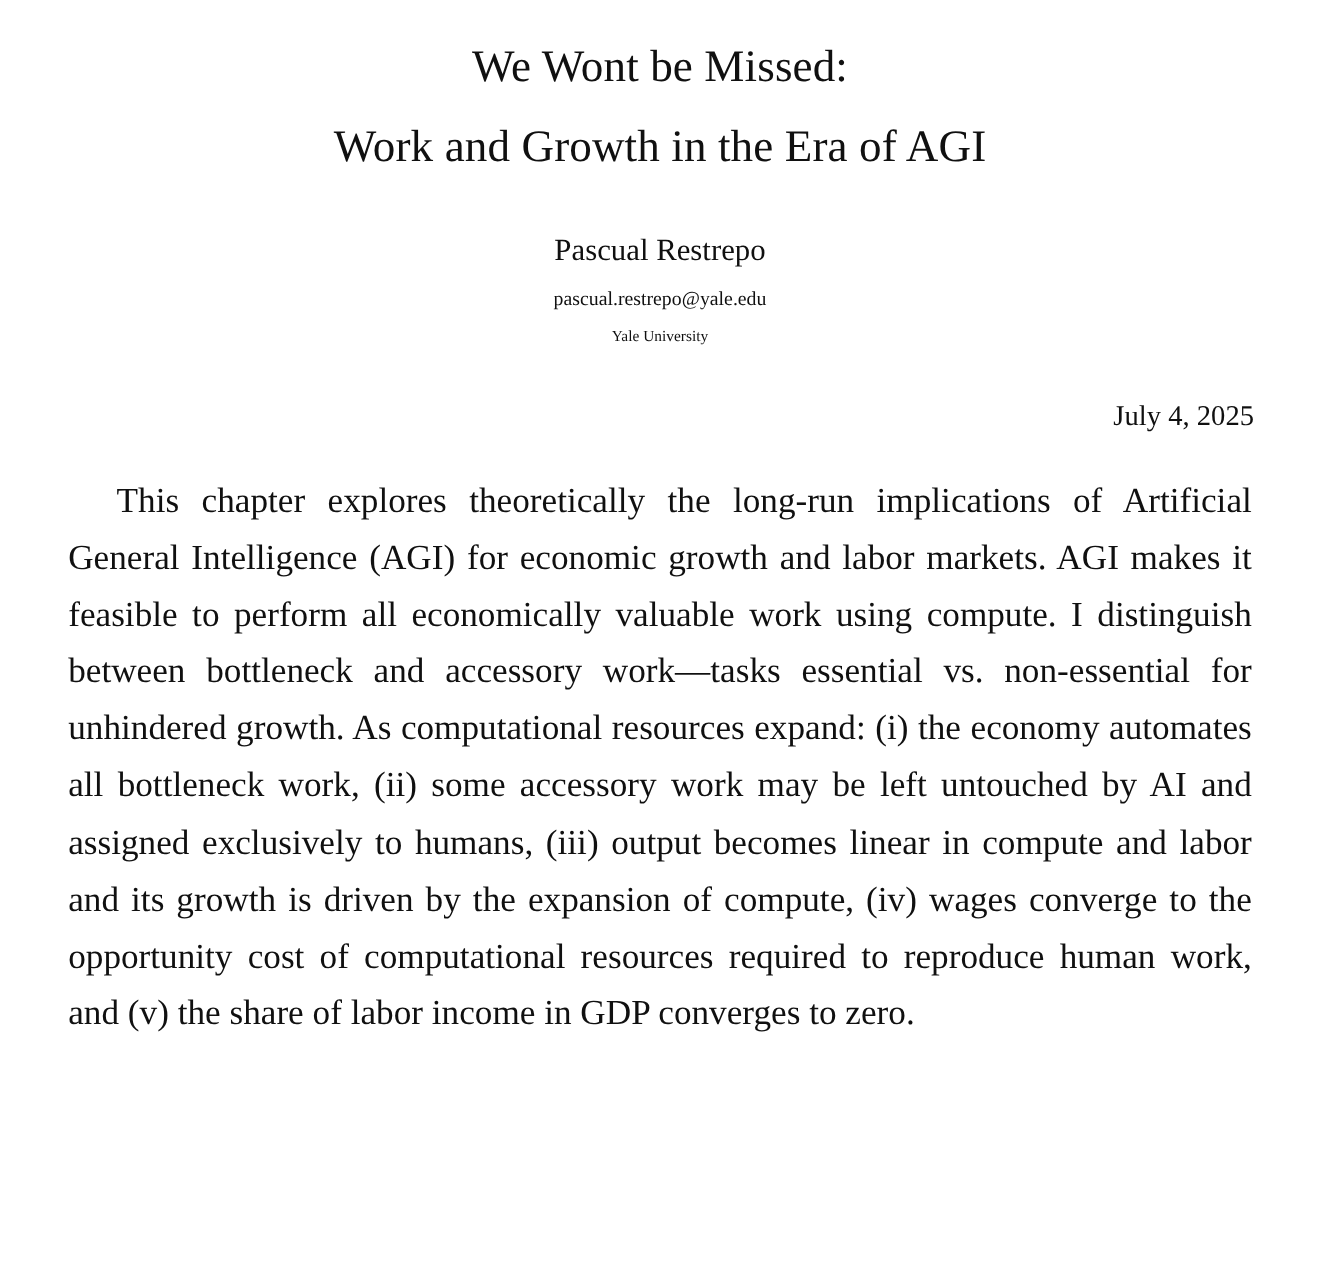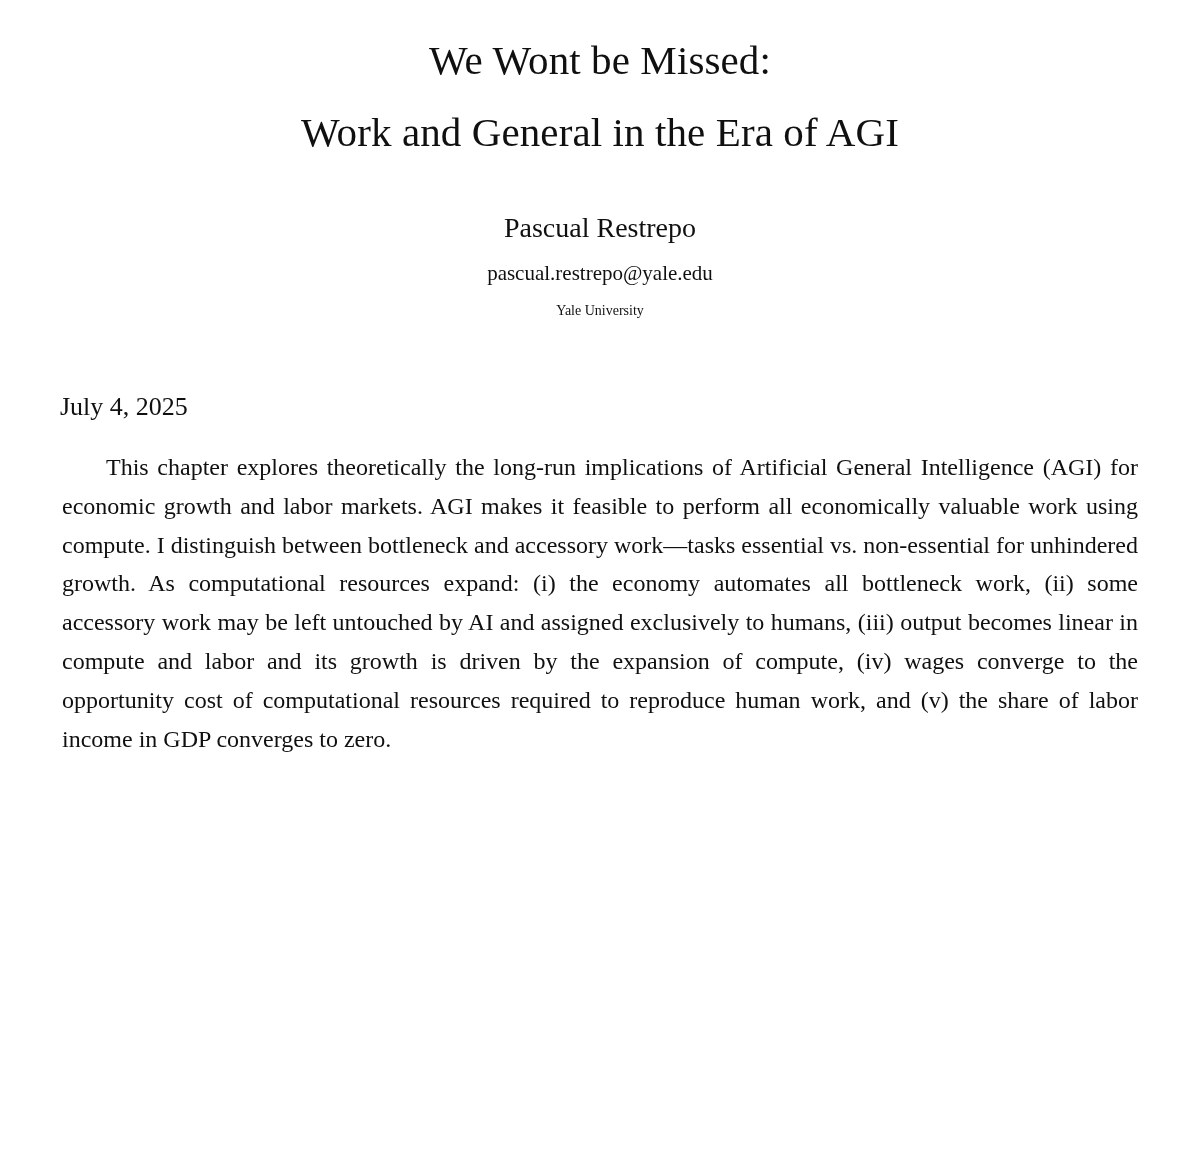--- a/index.html
+++ b/index.html
@@ -36,60 +36,60 @@
   }
   .author-block {
     text-align: center;
     margin-top: 51px;
   }
   .author-name {
     font-size: 28px;
     line-height: 1.3;
   }
   .author-email {
-    font-size: 21px;
+    font-size: 18px;
     margin-top: 14px;
     line-height: 1.3;
   }
   .author-affil {
     font-size: 14px;
     margin-top: 14px;
     line-height: 1.3;
   }
   .date-line {
-    text-align: left;
+    text-align: right;
     font-size: 26px;
-    margin-top: 72px;
+    margin-top: 47px;
   }
   .abstract-heading {
     text-align: center;
     font-size: 22px;
     font-weight: bold;
     margin-top: 92px;
     letter-spacing: 0.2px;
   }
   .abstract-body {
-    margin-top: 26px;
-    font-size: 24px;
+    margin-top: 36px;
+    font-size: 32px;
     line-height: 1.62;
     text-align: justify;
     text-justify: inter-word;
     text-indent: 44px;
     padding: 0 2px;
     hyphens: none;
   }
 </style>
 </head>
 <body>
 
 <div class="page">
 
   <div class="title-block">
     <div class="title-line title-line-1">We Wont be Missed:</div>
-    <div class="title-line title-line-2">Work and General in the Era of AGI</div>
+    <div class="title-line title-line-2">Work and Growth in the Era of AGI</div>
   </div>
 
   <div class="author-block">
     <div class="author-name">Pascual Restrepo</div>
     <div class="author-email">pascual.restrepo@yale.edu</div>
     <div class="author-affil">Yale University</div>
   </div>
 
   <div class="date-line">July 4, 2025</div>
 

